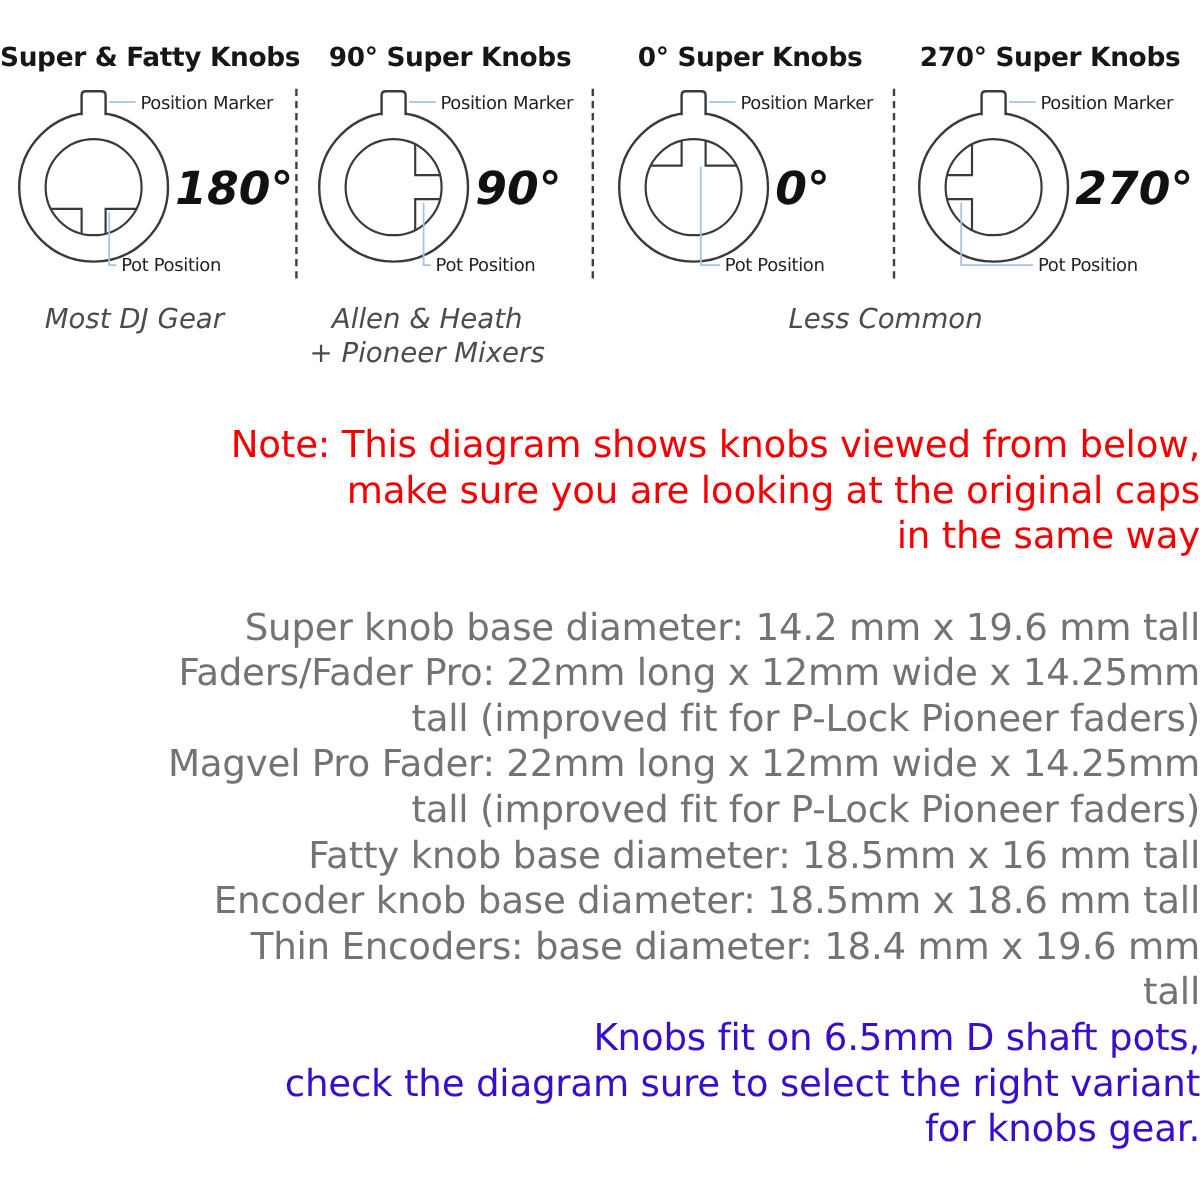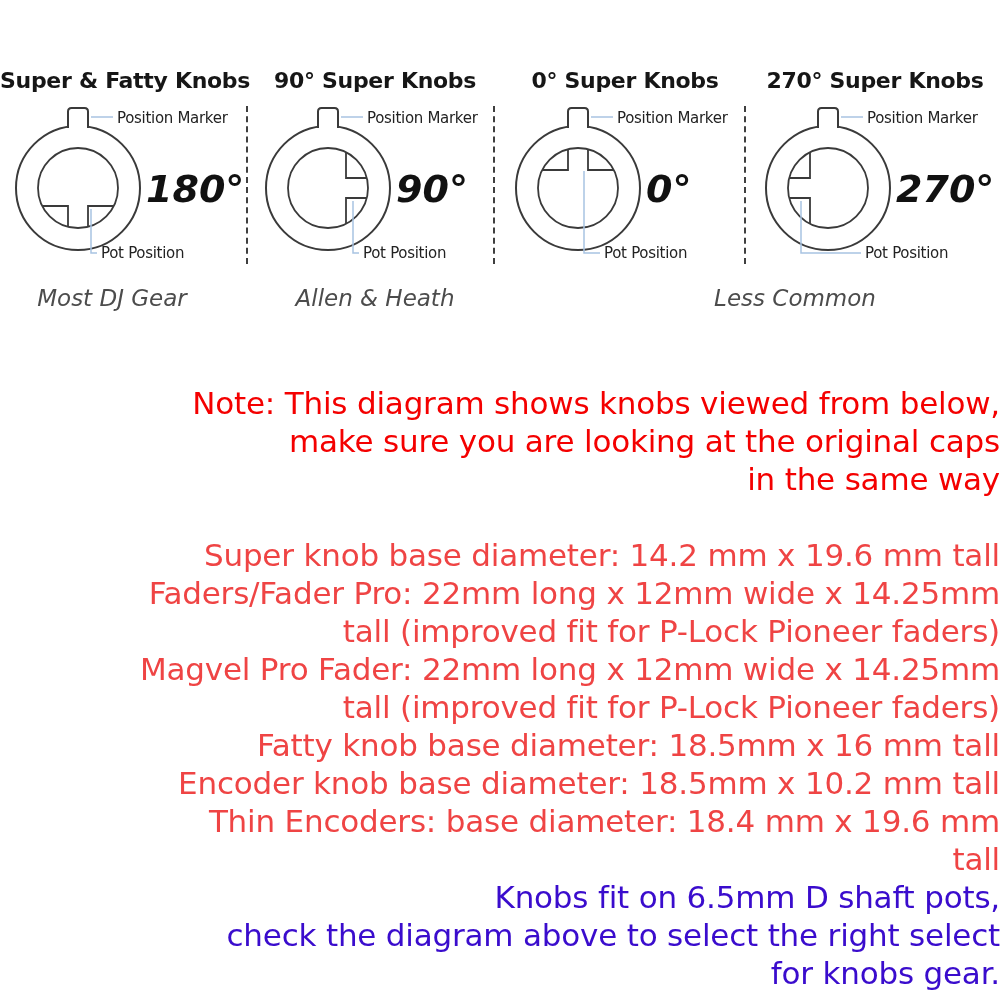--- a/index.html
+++ b/index.html
@@ -6,21 +6,21 @@
   .page{
     position:relative;
     width:1000px;height:1000px;
     background:#ffffff;
     font-family:"DejaVu Sans", sans-serif;
     overflow:hidden;
   }
   
   .titles-row{
     display:flex;
-    padding-top:68px;
+    padding-top:36px;
     height:34px;
   }
   .title-cell{
     width:250px;
     text-align:center;
     font-size:22px;
     font-weight:bold;
     letter-spacing:-0.3px;
     color:#161616;
     white-space:nowrap;
@@ -58,21 +58,21 @@
   
   .text-col{padding-left:30px;}
   .tline{
     font-size:31px;
     line-height:38px;
     white-space:nowrap;
     letter-spacing:-0.2px;
     text-align:right;
   }
   .tline.note{color:#f40000;}
-  .tline.spec{color:#ef4444;}
+  .tline.spec{color:#737373;}
   .tline.footer{color:#3a0ccd;margin-left:12px;}
   .blank-line{height:38px;}
   svg text{font-family:"DejaVu Sans", sans-serif;}
 </style>
 </head>
 <body>
 
 <div class="page">
   <div class="titles-row" id="titles-row">
       <div class="title-cell">Super &amp; Fatty Knobs</div>
@@ -134,44 +134,45 @@
           <text x="115" y="156" font-size="15" fill="#222222" letter-spacing="-0.3">Pot Position</text>
         </svg></div>
       <div class="sep" style="left: 246px;"></div>
       <div class="sep" style="left: 493px;"></div>
       <div class="sep" style="left: 744px;"></div>
     </div>
   <div class="captions-row" id="captions-row">
       <div class="caption" style="left: 112px;">
         <div>Most DJ Gear</div>
       </div>
-      <div class="caption" style="left: 375px;">
+      <div class="caption" style="left: 356px;">
         <div>Allen &amp; Heath</div>
+        <div>+ Pioneer Mixers</div>
       </div>
-      <div class="caption" style="left: 795px;">
+      <div class="caption" style="left: 738px;">
         <div>Less Common</div>
       </div>
     </div>
   <div class="text-col">
     <div id="note-block">
         <div class="tline note">Note: This diagram shows knobs viewed from below,</div>
         <div class="tline note">make sure you are looking at the original caps</div>
         <div class="tline note">in the same way</div>
       </div>
     <div class="blank-line"></div>
     <div id="spec-block">
         <div class="tline spec">Super knob base diameter: 14.2 mm x 19.6 mm tall</div>
         <div class="tline spec">Faders/Fader Pro: 22mm long x 12mm wide x 14.25mm</div>
         <div class="tline spec">tall (improved fit for P-Lock Pioneer faders)</div>
         <div class="tline spec">Magvel Pro Fader: 22mm long x 12mm wide x 14.25mm</div>
         <div class="tline spec">tall (improved fit for P-Lock Pioneer faders)</div>
         <div class="tline spec">Fatty knob base diameter: 18.5mm x 16 mm tall</div>
-        <div class="tline spec">Encoder knob base diameter: 18.5mm x 10.2 mm tall</div>
+        <div class="tline spec">Encoder knob base diameter: 18.5mm x 18.6 mm tall</div>
         <div class="tline spec">Thin Encoders: base diameter: 18.4 mm x 19.6 mm</div>
         <div class="tline spec">tall</div>
       </div>
     <div id="footer-block">
         <div class="tline footer">Knobs fit on 6.5mm D shaft pots,</div>
-        <div class="tline footer">check the diagram above to select the right select</div>
+        <div class="tline footer">check the diagram sure to select the right variant</div>
         <div class="tline footer">for knobs gear.</div>
       </div>
   </div>
 </div>
 
 </body></html>

